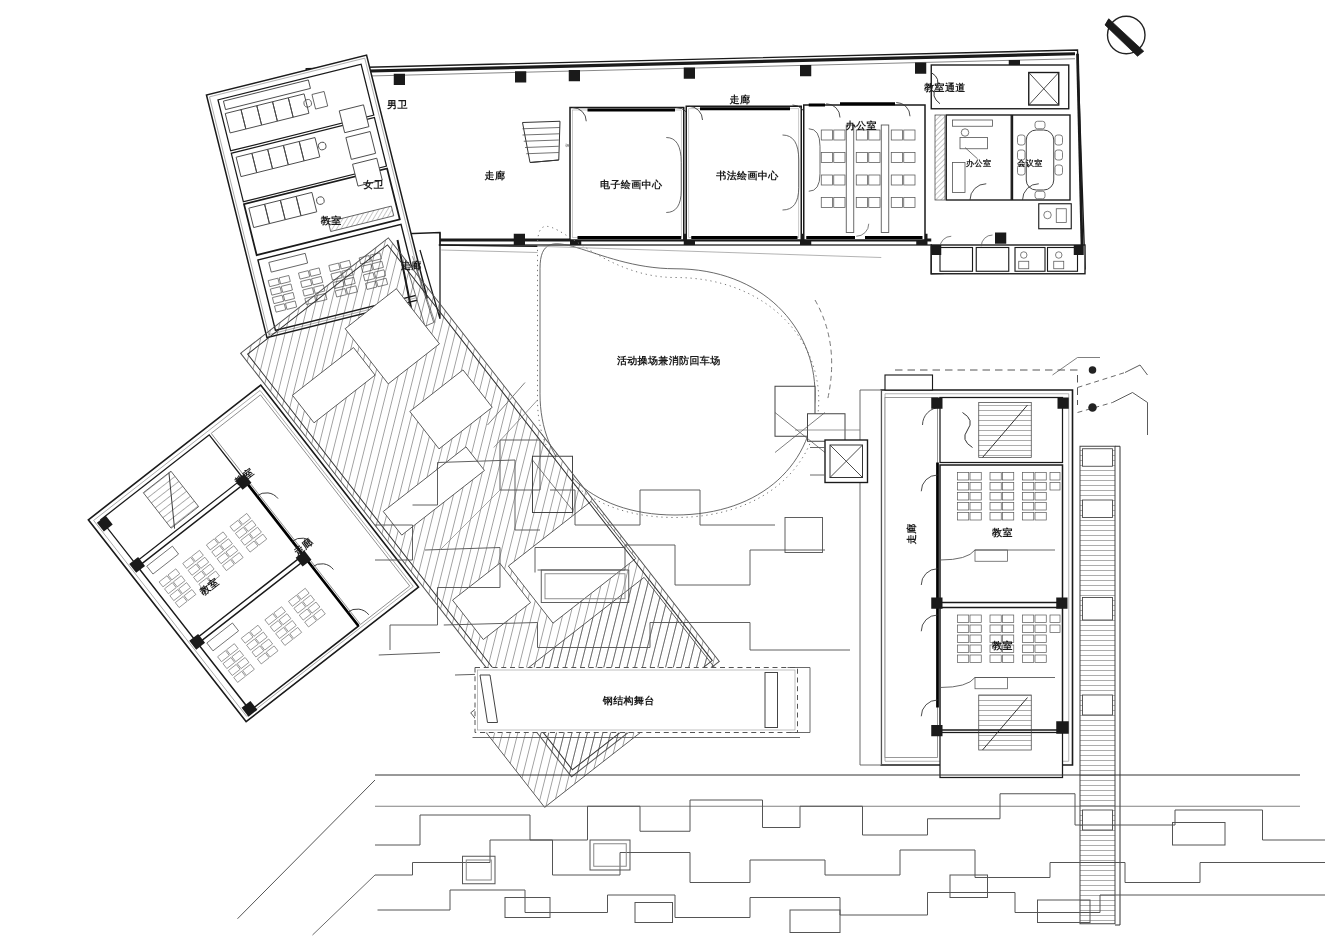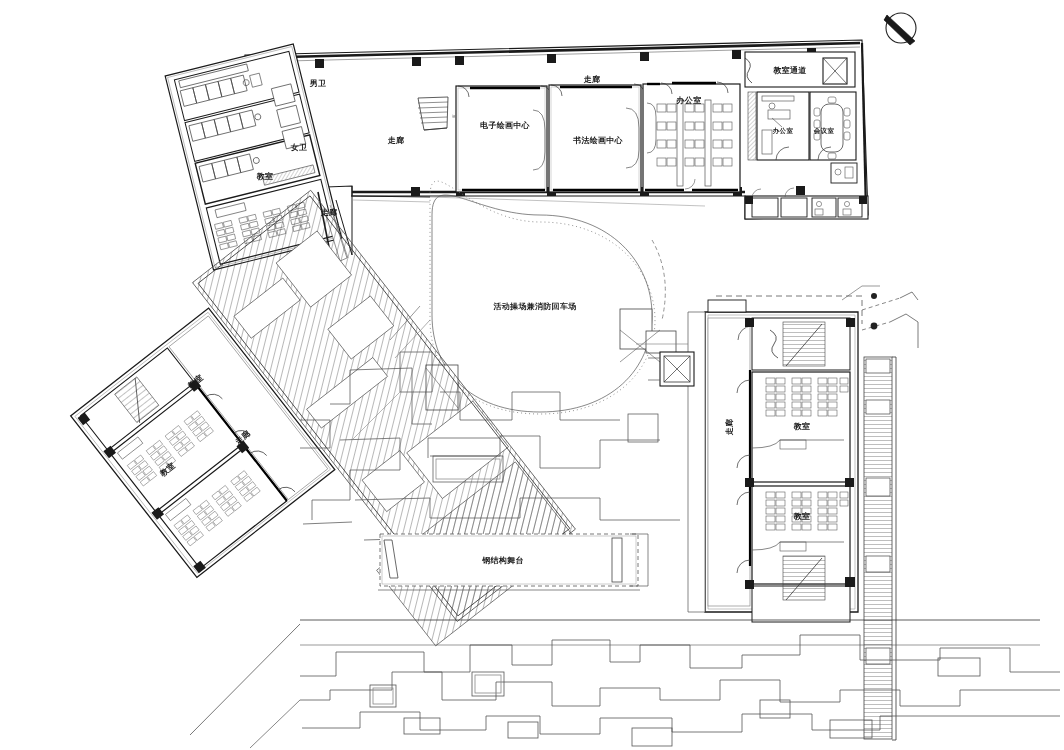--- a/index.html
+++ b/index.html
@@ -687,27 +687,27 @@
   </g>
 </svg>
 
 <div>
   <div class="room-label big" style="left:318px; top:84px;">男卫</div>
   <div class="room-label big" style="left:299px; top:148px;">女卫</div>
   <div class="room-label big" style="left:265px; top:177px;">教室</div>
   <div class="room-label big" style="left:329px; top:213px;">走廊</div>
   <div class="room-label big" style="left:396px; top:141px;">走廊</div>
   <div class="room-label big" style="left:592px; top:80px;">走廊</div>
-  <div class="room-label big" style="left:505px; top:126px;">电子绘画中心</div>
+  <div class="room-label big" style="left:505px; top:148px;">电子绘画中心</div>
   <div class="room-label big" style="left:598px; top:141px;">书法绘画中心</div>
   <div class="room-label big" style="left:689px; top:101px;">办公室</div>
-  <div class="room-label big" style="left:790px; top:71px;">教室通道</div>
+  <div class="room-label big" style="left:756px; top:71px;">教室通道</div>
   <div class="room-label sm" style="left:783px; top:131px;">办公室</div>
   <div class="room-label sm" style="left:824px; top:131px;">会议室</div>
-  <div class="room-label big" style="left:535px; top:307px;">活动操场兼消防回车场</div>
+  <div class="room-label big" style="left:535px; top:289px;">活动操场兼消防回车场</div>
   <div class="room-label big rot-tilt" style="left:196px; top:382px;">教室</div>
   <div class="room-label big rot-tilt" style="left:168px; top:470px;">教室</div>
   <div class="room-label big rot-tilt" style="left:243px; top:438px;">走廊</div>
   <div class="room-label big" style="left:802px; top:427px;">教室</div>
   <div class="room-label big" style="left:802px; top:517px;">教室</div>
   <div class="room-label big rot90" style="left:730px; top:427px;">走廊</div>
   <div class="room-label big" style="left:503px; top:561px;">钢结构舞台</div>
 </div>
 
 </div>

